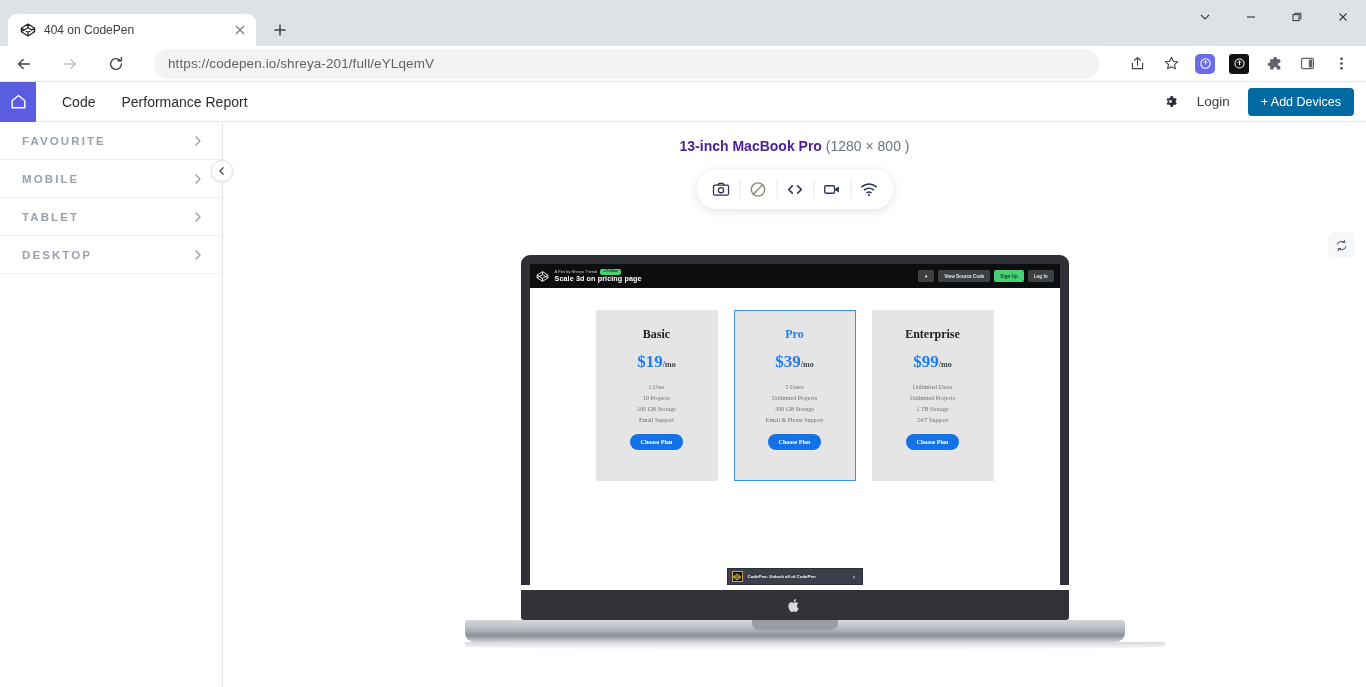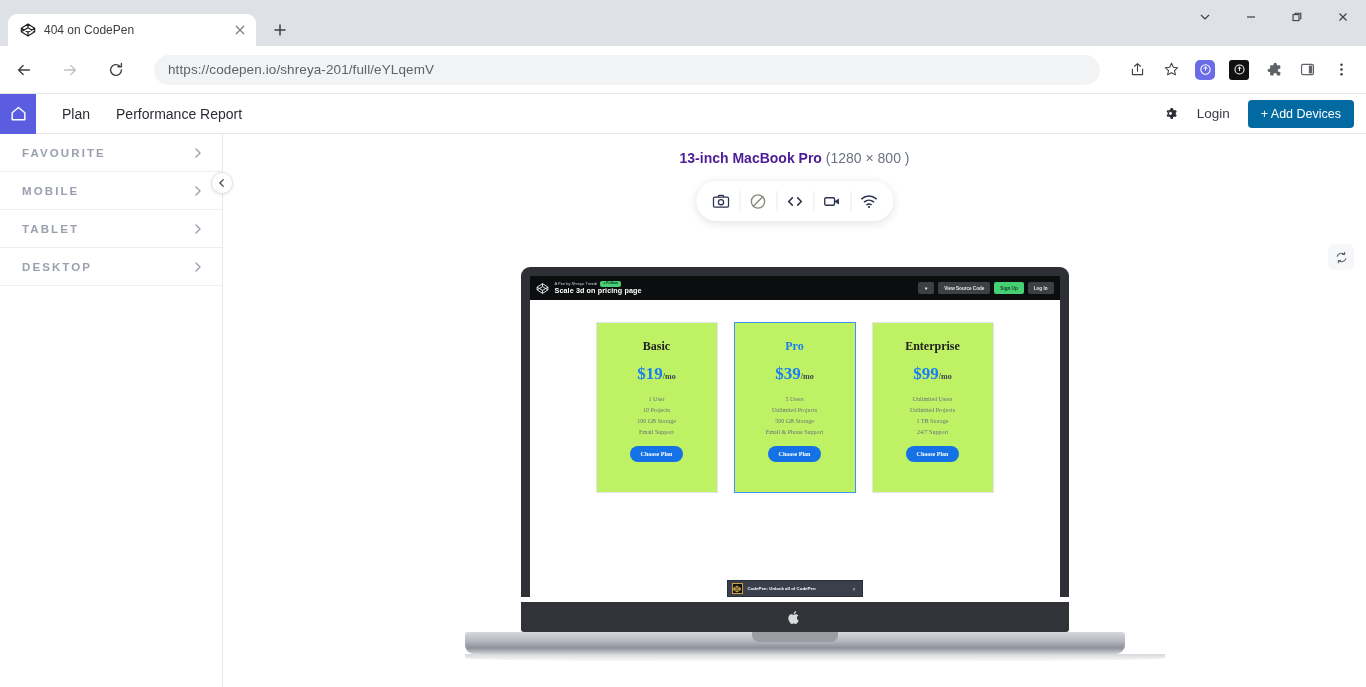--- a/index.html
+++ b/index.html
@@ -28,21 +28,21 @@
   .tab-close { width: 16px; height: 16px; opacity: .8; }
   .new-tab { width: 28px; height: 28px; margin-left: 10px; margin-bottom: 2px;
              display:flex; align-items:center; justify-content:center; }
   .win-controls {
     position: absolute; right: 0; top: 0; height: 34px;
     display: flex; align-items: center;
   }
   .win-btn { width: 46px; height: 34px; display:flex; align-items:center; justify-content:center; }
 
   .browser-toolbar {
-    height: 48px; background: #ffffff;
+    height: 36px; background: #ffffff;
     display: flex; align-items: center; padding: 0 8px; gap: 14px;
     border-bottom: 1px solid #e4e6e8;
   }
   .nav-btn { width: 32px; height: 32px; display:flex; align-items:center; justify-content:center; border-radius:50%; }
   .omnibox {
     flex: 1 1 auto; height: 30px; background: #f1f3f4; border-radius: 16px;
     display: flex; align-items: center; padding: 0 14px; margin: 0 8px 0 8px;
     position: relative;
   }
   .omnibox-url { font-size: 13.5px; color: #5f6368; letter-spacing: .1px; }
@@ -175,21 +175,21 @@
   .cp-btn.heart { padding: 3.5px 7px; }
   .cp-btn.signup { background: #47cf73; color: #0f3d22; }
 
   .pricing-area {
     height: calc(321px - 24px); background: #fff;
     display: flex; align-items: flex-start; justify-content: center; padding-top: 22px;
     position: relative;
   }
   .plans { display: flex; gap: 16px; }
   .plan {
-    width: 122px; height: 171px; border: 1px solid #e2e5ea; background: #bef264;
+    width: 122px; height: 171px; border: 1px solid #e2e5ea; background: #e5e5e5;
     display: flex; flex-direction: column; align-items: center; padding-top: 16px;
   }
   .plan.featured { border: 1px solid #3f93f5; }
   .plan-name {
     font-family: "Liberation Serif", serif; font-size: 12px; font-weight: 700; color: #222;
   }
   .plan.featured .plan-name { color: #1d7ef3; }
   .plan-price {
     font-family: "Liberation Serif", serif; margin-top: 10px;
     color: #1d7ef3; font-size: 17px; font-weight: 700;
@@ -332,21 +332,21 @@
   </div>
 </div>
 
 <div class="app-header">
   <div class="home-tile">
     <svg width="19" height="19" viewBox="0 0 24 24">
       <path d="M4 11 12 4.5 20 11 V20 H4 Z" stroke="#ffffff" stroke-width="1.8" fill="none" stroke-linejoin="round"></path>
     </svg>
   </div>
   <div class="app-nav">
-    <span class="app-nav-item">Plan</span>
+    <span class="app-nav-item">Code</span>
     <span class="app-nav-item">Performance Report</span>
   </div>
   <div class="app-header-right">
     <svg width="17" height="17" viewBox="0 0 24 24">
       <path fill="#2b2b33" d="M12 8.4A3.6 3.6 0 1 0 12 15.6 3.6 3.6 0 0 0 12 8.4zm0 5.6a2 2 0 1 1 0-4 2 2 0 0 1 0 4z"></path>
       <path fill="#2b2b33" d="M20.3 13.1a8.4 8.4 0 0 0 0-2.2l1.9-1.4-1.9-3.3-2.2.8a8.3 8.3 0 0 0-1.9-1.1L15.8 3.6h-3.9L11.5 6a8.3 8.3 0 0 0-1.9 1.1l-2.2-.8-1.9 3.3 1.9 1.4a8.4 8.4 0 0 0 0 2.2l-1.9 1.4 1.9 3.3 2.2-.8a8.3 8.3 0 0 0 1.9 1.1l.4 2.4h3.9l.4-2.4a8.3 8.3 0 0 0 1.9-1.1l2.2.8 1.9-3.3-1.9-1.4z" opacity="0"></path>
       <path fill="#2b2b33" d="M19.4 12a7.5 7.5 0 0 0-.1-1.2l1.6-1.2-1.5-2.6-1.9.7a7.3 7.3 0 0 0-2-1.2L15.2 4.4h-3l-.3 2.1a7.3 7.3 0 0 0-2 1.2l-1.9-.7-1.5 2.6 1.6 1.2A7.5 7.5 0 0 0 8 12a7.5 7.5 0 0 0 .1 1.2l-1.6 1.2 1.5 2.6 1.9-.7a7.3 7.3 0 0 0 2 1.2l.3 2.1h3l.3-2.1a7.3 7.3 0 0 0 2-1.2l1.9.7 1.5-2.6-1.6-1.2a7.5 7.5 0 0 0 .1-1.2zm-7.7 3.2a3.2 3.2 0 1 1 0-6.4 3.2 3.2 0 0 1 0 6.4z"></path>
     </svg>
     <span class="login-link">Login</span>
     <span class="add-devices-btn">+ Add Devices</span>

